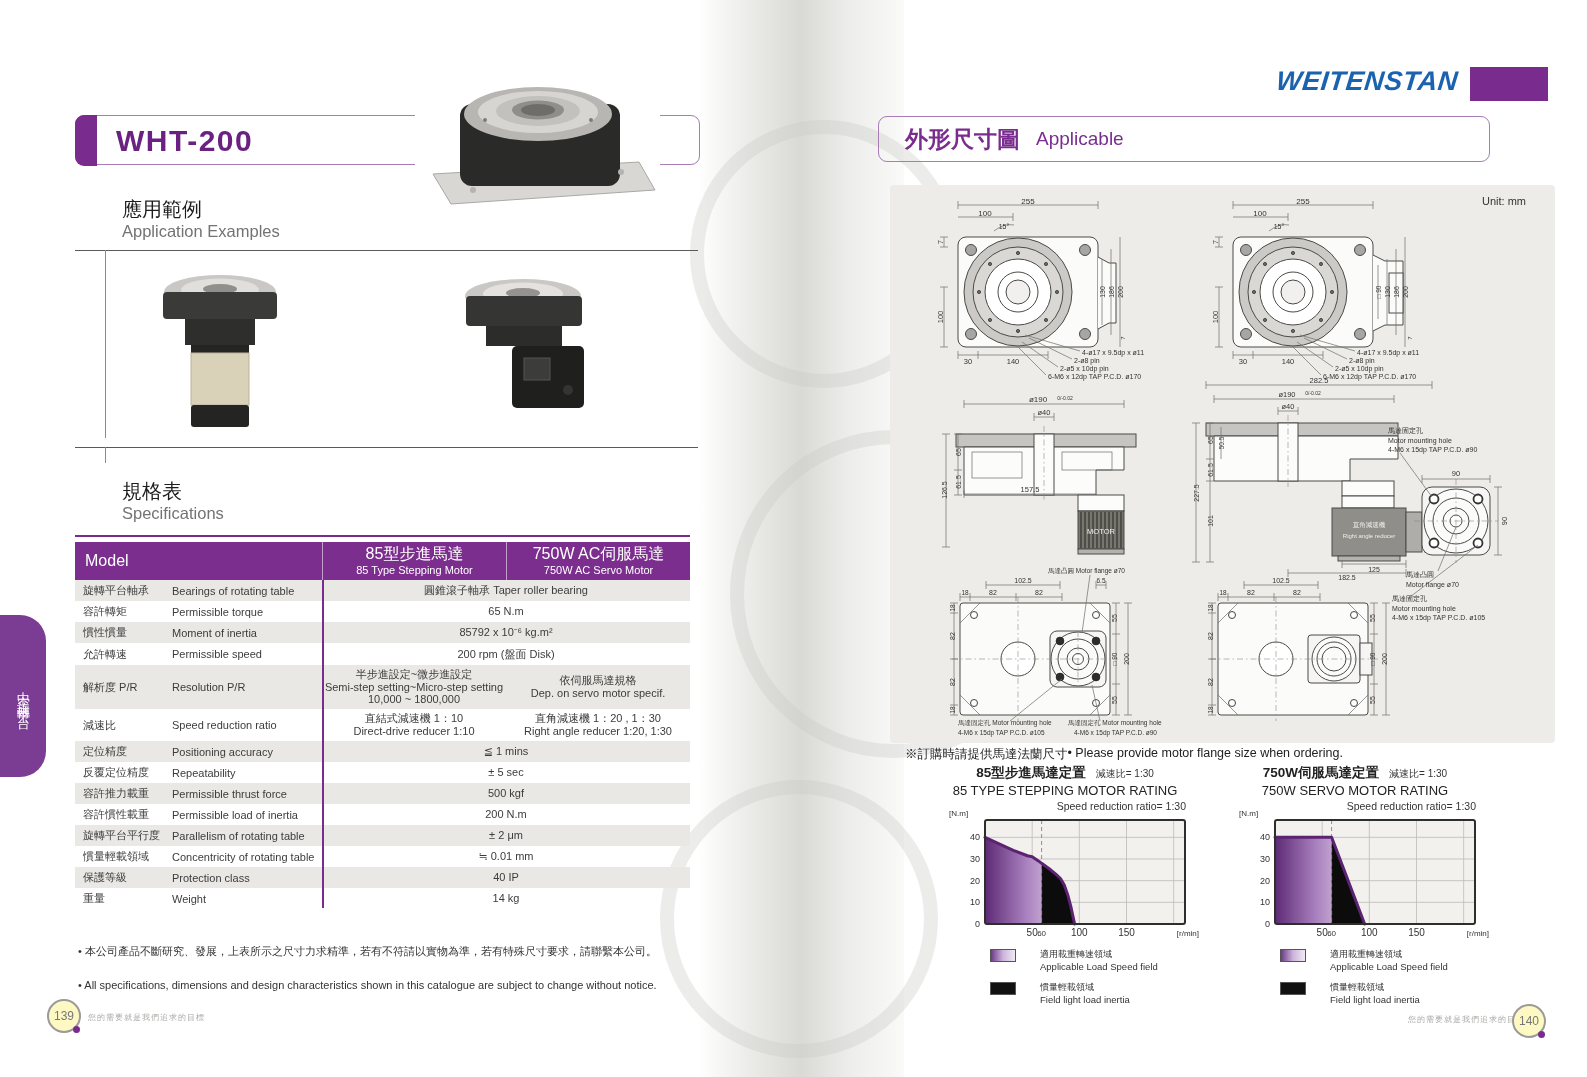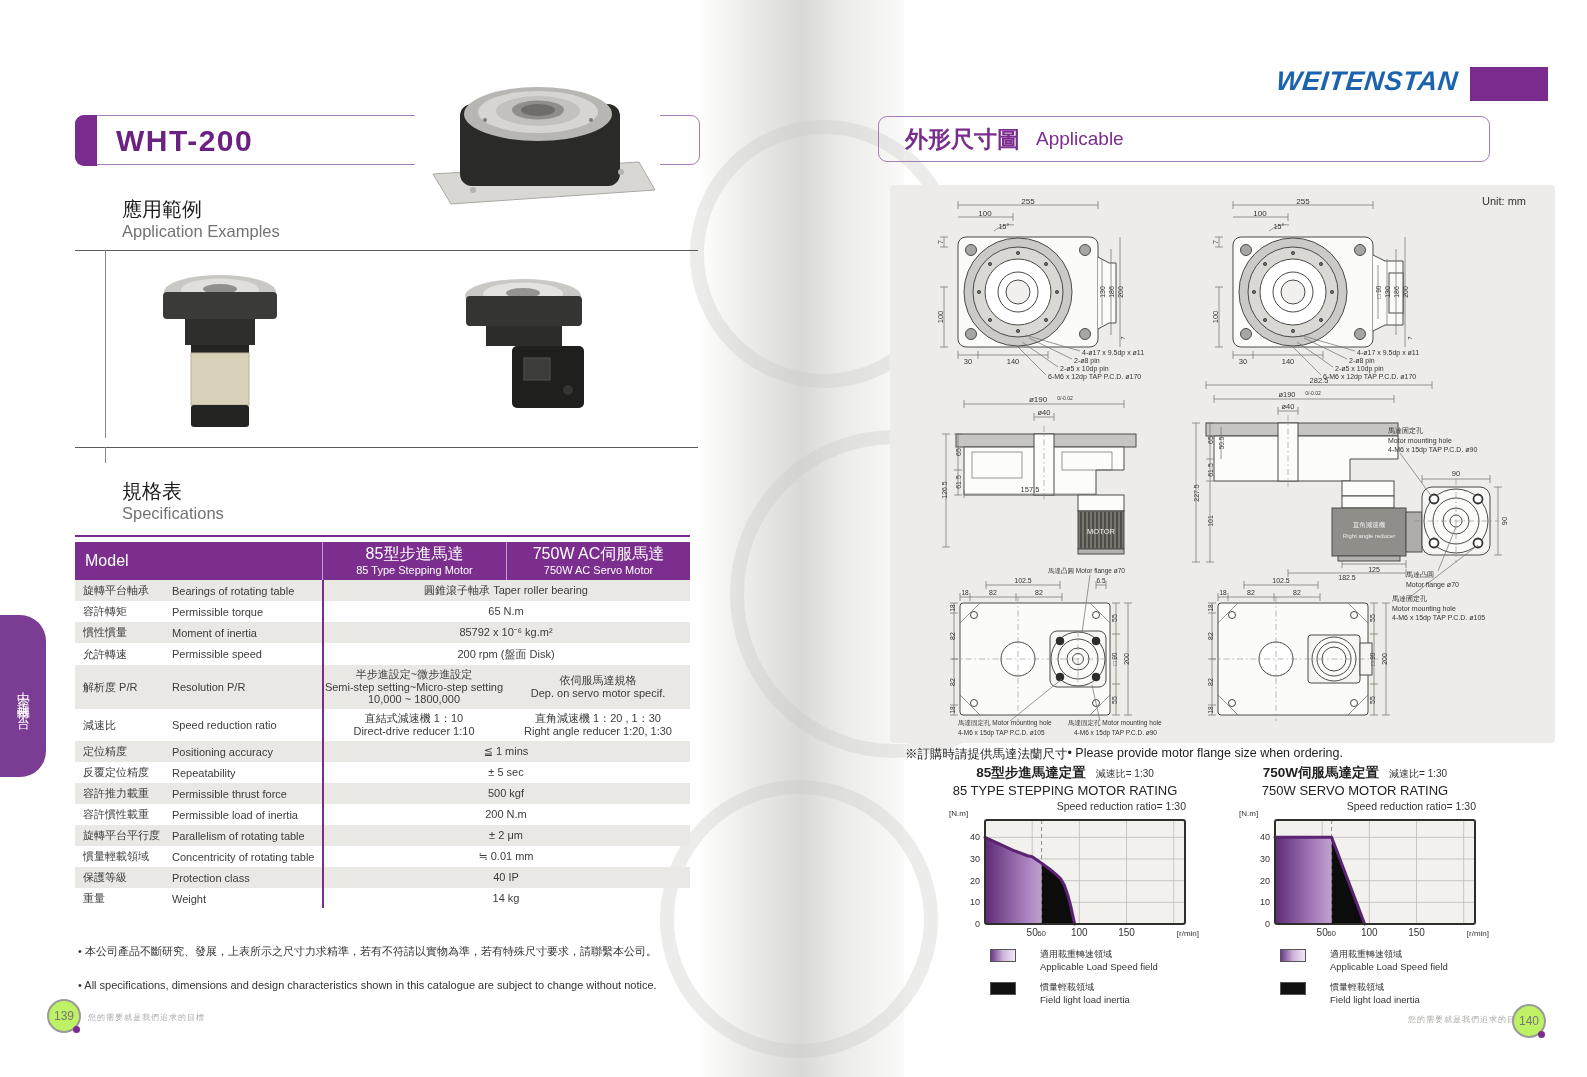--- a/index.html
+++ b/index.html
@@ -29,21 +29,21 @@
   .trow{display:flex;align-items:stretch;}
   .trow.alt{background:#e9e8e5;}
   .cell{display:flex;align-items:center;font-size:11px;color:#3c3c3c;box-sizing:border-box;}
   .cell.zh{width:97px;padding-left:8px;}
   .cell.en{width:150px;}
   .cell.val{justify-content:center;text-align:center;white-space:pre-line;line-height:1.18;}
   .cell.span{flex:1;}
   .cell.half{width:184px;}
   .notes{font-size:11px;color:#333;line-height:1.55;white-space:pre-line;}
   .pgcircle{width:30px;height:30px;border:2px solid #9a9a98;border-radius:50%;display:flex;align-items:center;justify-content:center;
-            font-size:12px;color:#777;background:#bef264;}
+            font-size:12px;color:#777;background:#fef9c3;}
   .pgdot{width:7px;height:7px;background:#7a2c8e;border-radius:50%;}
   .slogan{font-size:8px;color:#a9a9a7;letter-spacing:1px;}
   
   .brand{font-size:27px;font-weight:900;font-style:italic;color:#1b63ae;letter-spacing:.5px;transform:skewX(-6deg);}
   .brand-block{background:#7a2c8e;}
   .dim-zh{font-size:23px;font-weight:bold;color:#7a2c8e;}
   .dim-en{font-size:19px;color:#7a2c8e;margin-left:16px;}
   .panel{background:#edece8;border-radius:4px;}
   .unit{font-size:11px;color:#333;}
   .drawing{position:absolute;}

